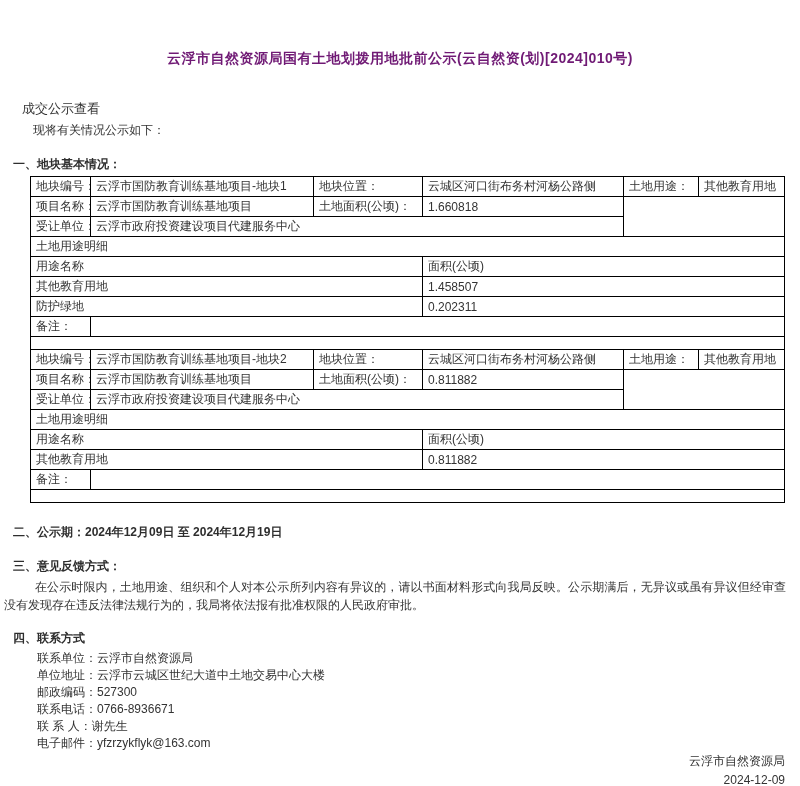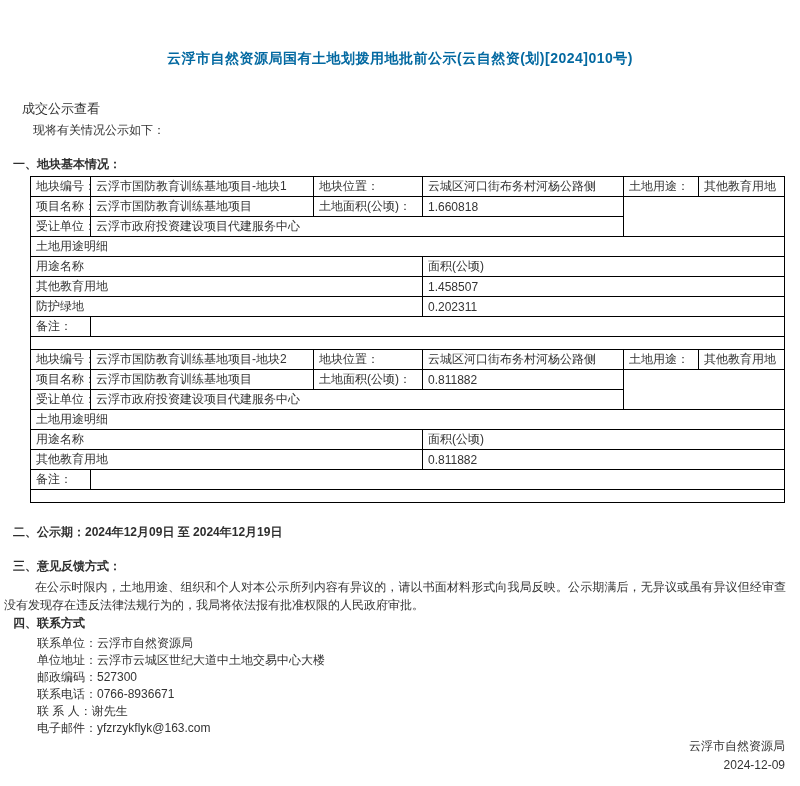--- a/index.html
+++ b/index.html
@@ -14,21 +14,21 @@
     width: 800px;
     height: 786px;
     overflow: hidden;
     background: #ffffff;
   }
   .doc-title {
     margin-top: 50px;
     text-align: center;
     font-size: 14px;
     font-weight: bold;
-    color: #0369a1;
+    color: #701a75;
     letter-spacing: 0.5px;
   }
   .breadcrumb {
     margin: 32px 12px 0 22px;
     font-size: 13px;
     color: #333333;
   }
   .intro {
     margin: 4px 0 0 33px;
     font-size: 12px;
@@ -64,21 +64,21 @@
   }
   .section-2 { margin-top: 21px; }
   .para {
     margin: 3px 14px 0 4px;
     font-size: 12px;
     line-height: 18px;
     text-indent: 31px;
     color: #333333;
     text-align: justify;
   }
-  .section-4 { margin-top: 1px; }
+  .section-4 { margin-top: 16px; }
   .contact-list {
     margin: 3px 0 0 37px;
     font-size: 12px;
     line-height: 16px;
   }
   .contact-line { margin-bottom: 1px; }
   .doc-footer {
     margin-top: 1px;
     padding-right: 15px;
     text-align: right;

